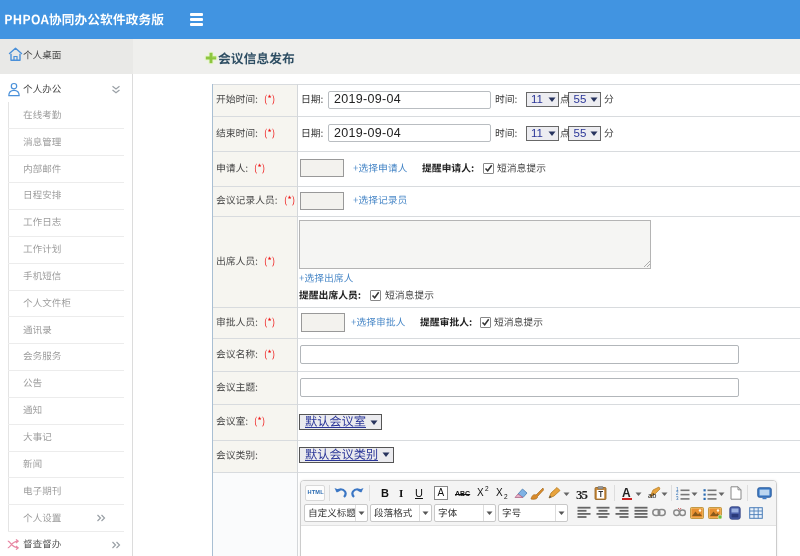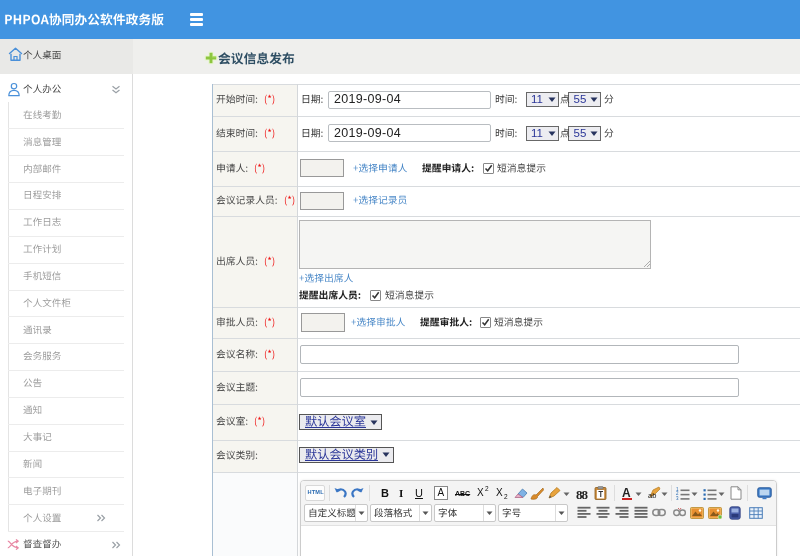--- a/index.html
+++ b/index.html
@@ -338,21 +338,21 @@
 <svg style="position:absolute;left:530px;top:487.0px" width="14" height="13" viewBox="0 0 14 13">
       <path d="M1 12 C2 8 4 7 6 8 L13 1 L13.5 3 L7.5 9.5 C8 11 6 13 1 12 Z" fill="#d98b2b" stroke="#a96a1a" stroke-width="0.7"></path>
     </svg>
 <svg style="position:absolute;left:548px;top:487.0px" width="13" height="12" viewBox="0 0 13 12">
       <path d="M1 11 L3 6 L9 0.5 L12 3.5 L6 9 Z" fill="#e8a33d" stroke="#b57b20" stroke-width="0.8"></path>
       <path d="M1 11 L3.5 10.3 L2 8.5 Z" fill="#555"></path>
     </svg>
 <svg style="position:absolute;left:563px;top:492.0px" width="7" height="5" viewBox="0 0 7 5">
       <path d="M0.5 0.5 L3.5 4 L6.5 0.5 Z" fill="#666"></path>
     </svg>
-<div style="position:absolute;left:576.0px;top:487.5px;font:bold 13.0px 'Liberation Serif',sans-serif;color:#222;letter-spacing:-1.0px;line-height:1;white-space:nowrap">88</div>
+<div style="position:absolute;left:576.0px;top:487.5px;font:bold 13.0px 'Liberation Serif',sans-serif;color:#222;letter-spacing:-1.0px;line-height:1;white-space:nowrap">35</div>
 <svg style="position:absolute;left:594px;top:486.0px" width="13" height="14" viewBox="0 0 13 14">
       <rect x="1" y="1.5" width="11" height="12" rx="1" fill="#c8893a" stroke="#8a5a1a" stroke-width="0.8"></rect>
       <rect x="4" y="0.5" width="5" height="2.5" rx="0.5" fill="#999" stroke="#666" stroke-width="0.5"></rect>
       <rect x="2.8" y="4" width="7.4" height="8.5" fill="#fff"></rect>
       <path d="M4.5 5.5 H9 M6.75 5.5 V11" stroke="#333" stroke-width="1.1"></path>
     </svg>
 <div style="position:absolute;left:614.0px;top:485.0px;width:1.0px;height:16.0px;background:#ddd"></div>
 <div style="position:absolute;left:622.0px;top:486.5px;font:bold 12.0px 'Liberation Sans',sans-serif;color:#222;letter-spacing:0.0px;line-height:1;white-space:nowrap">A</div>
 <div style="position:absolute;left:621.5px;top:498.0px;width:10.0px;height:2.4px;background:#cc2222"></div>
 <svg style="position:absolute;left:635px;top:492.0px" width="7" height="5" viewBox="0 0 7 5">

